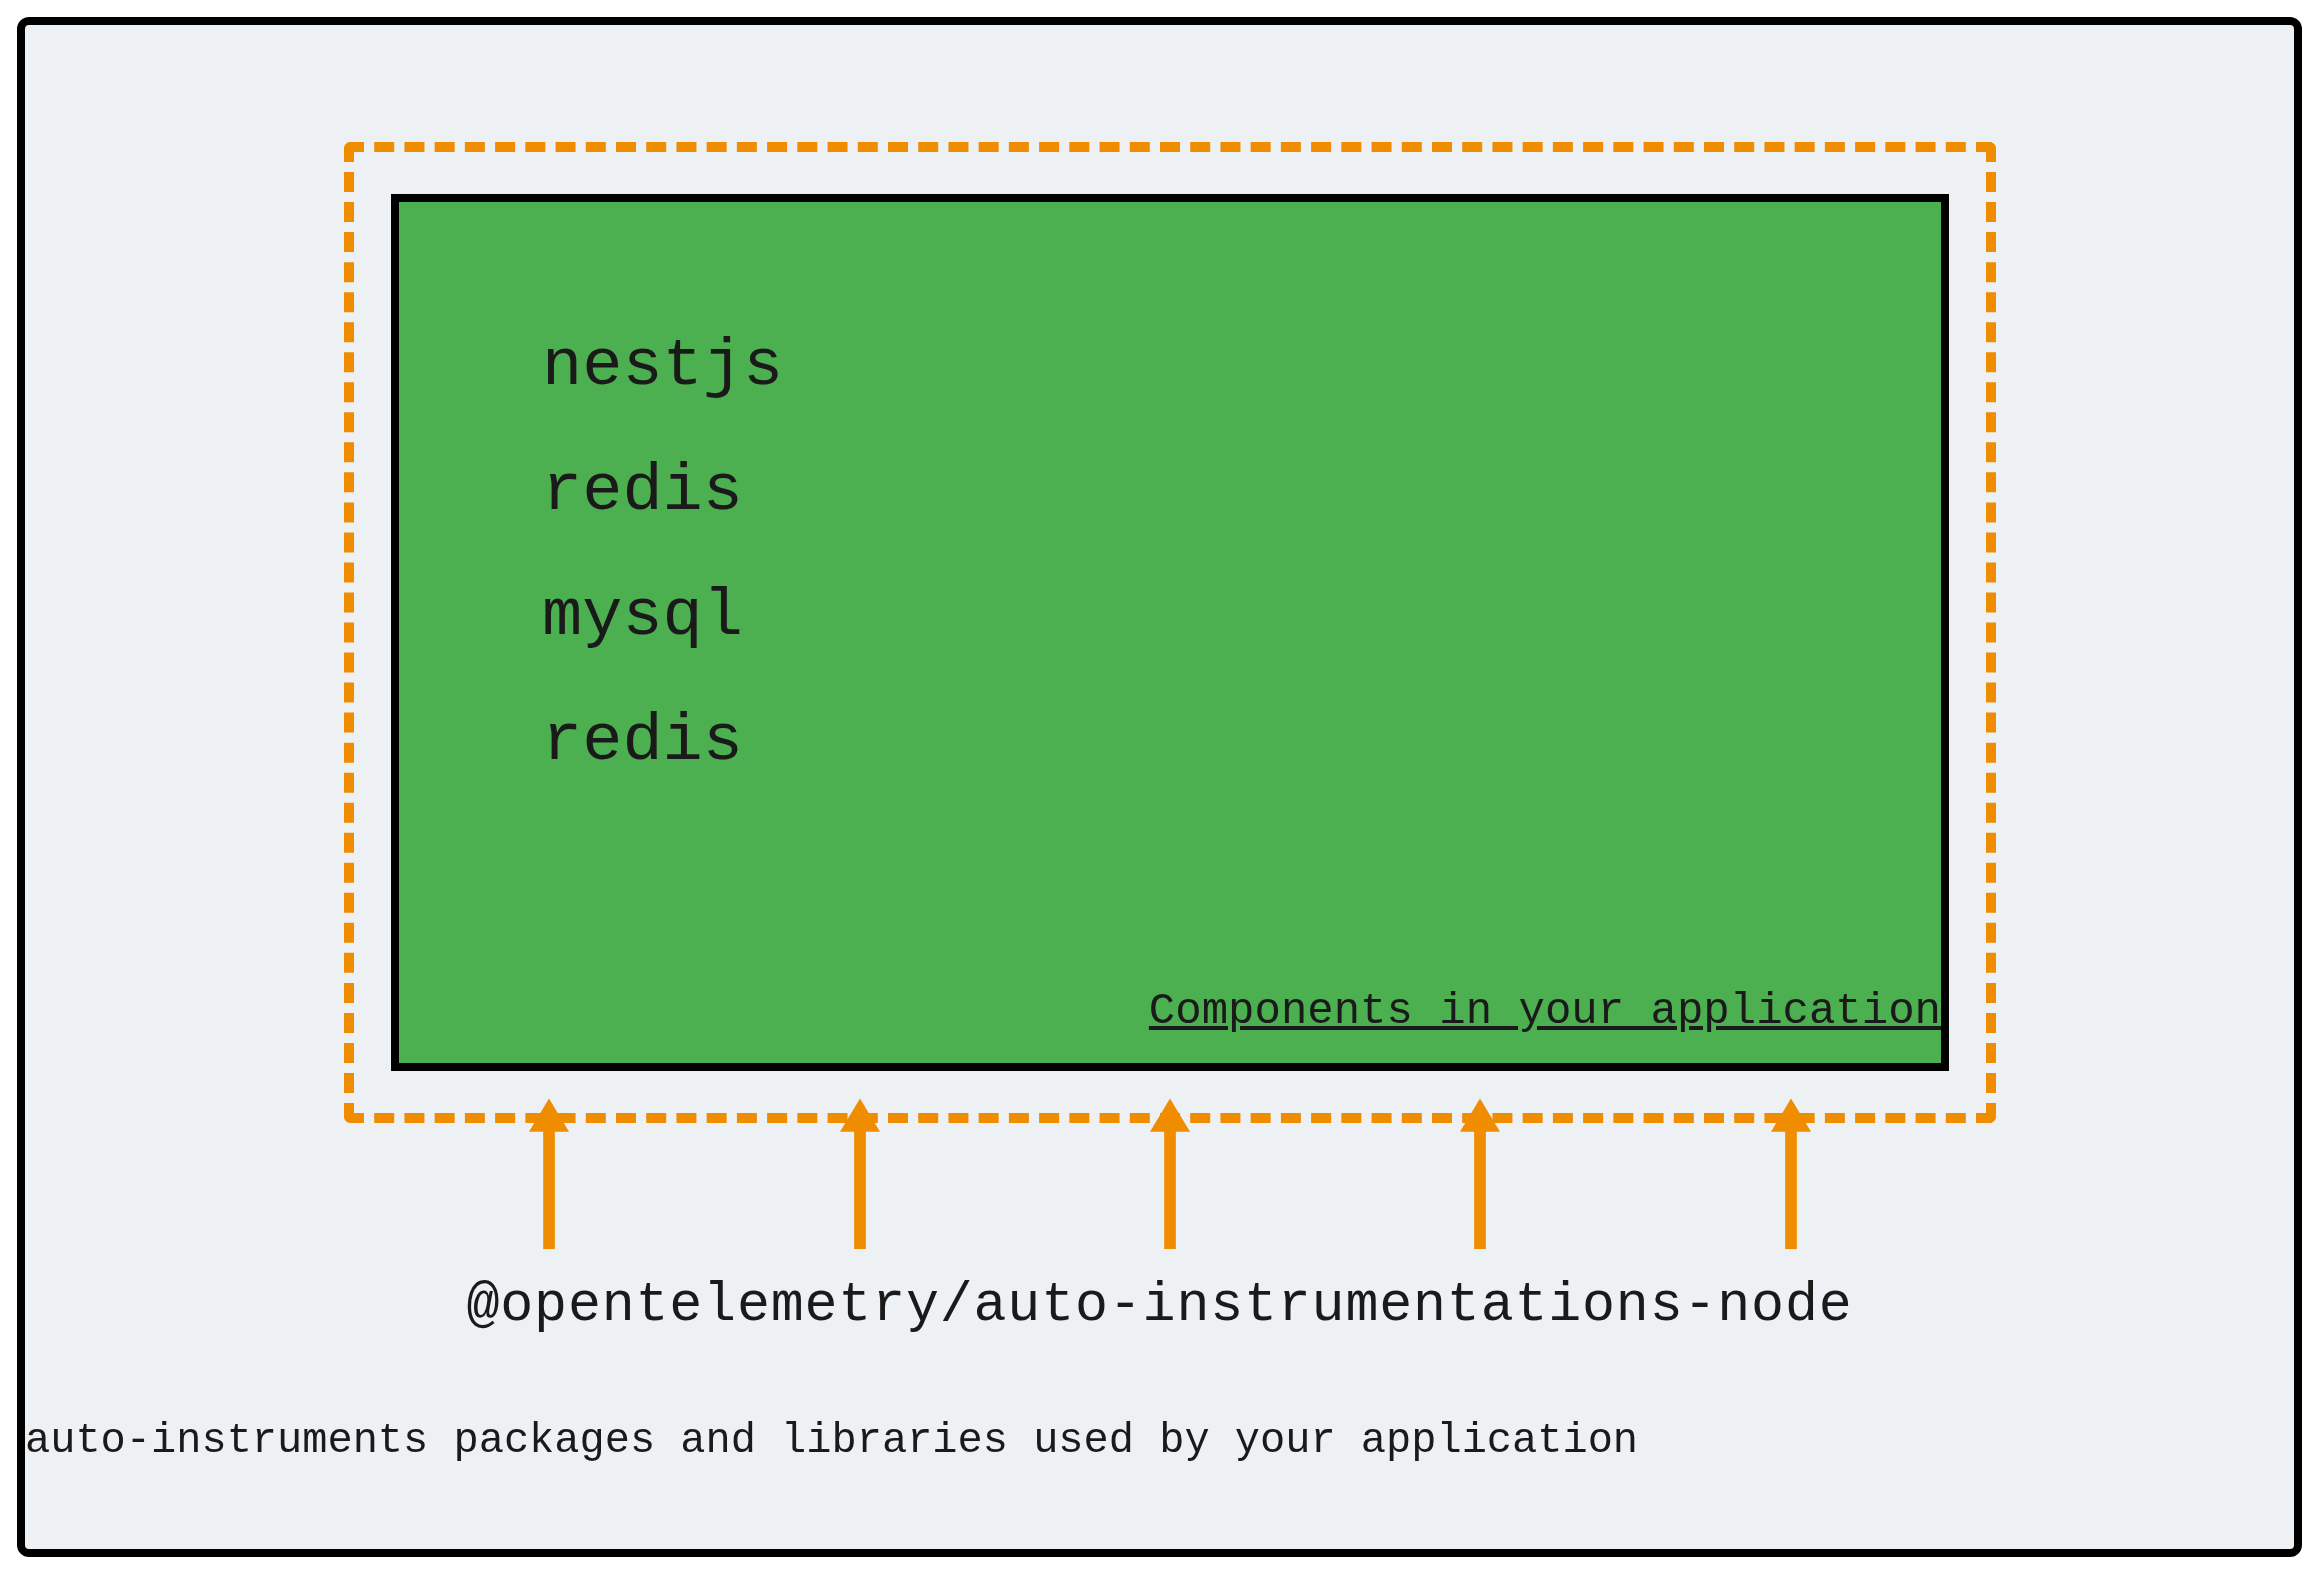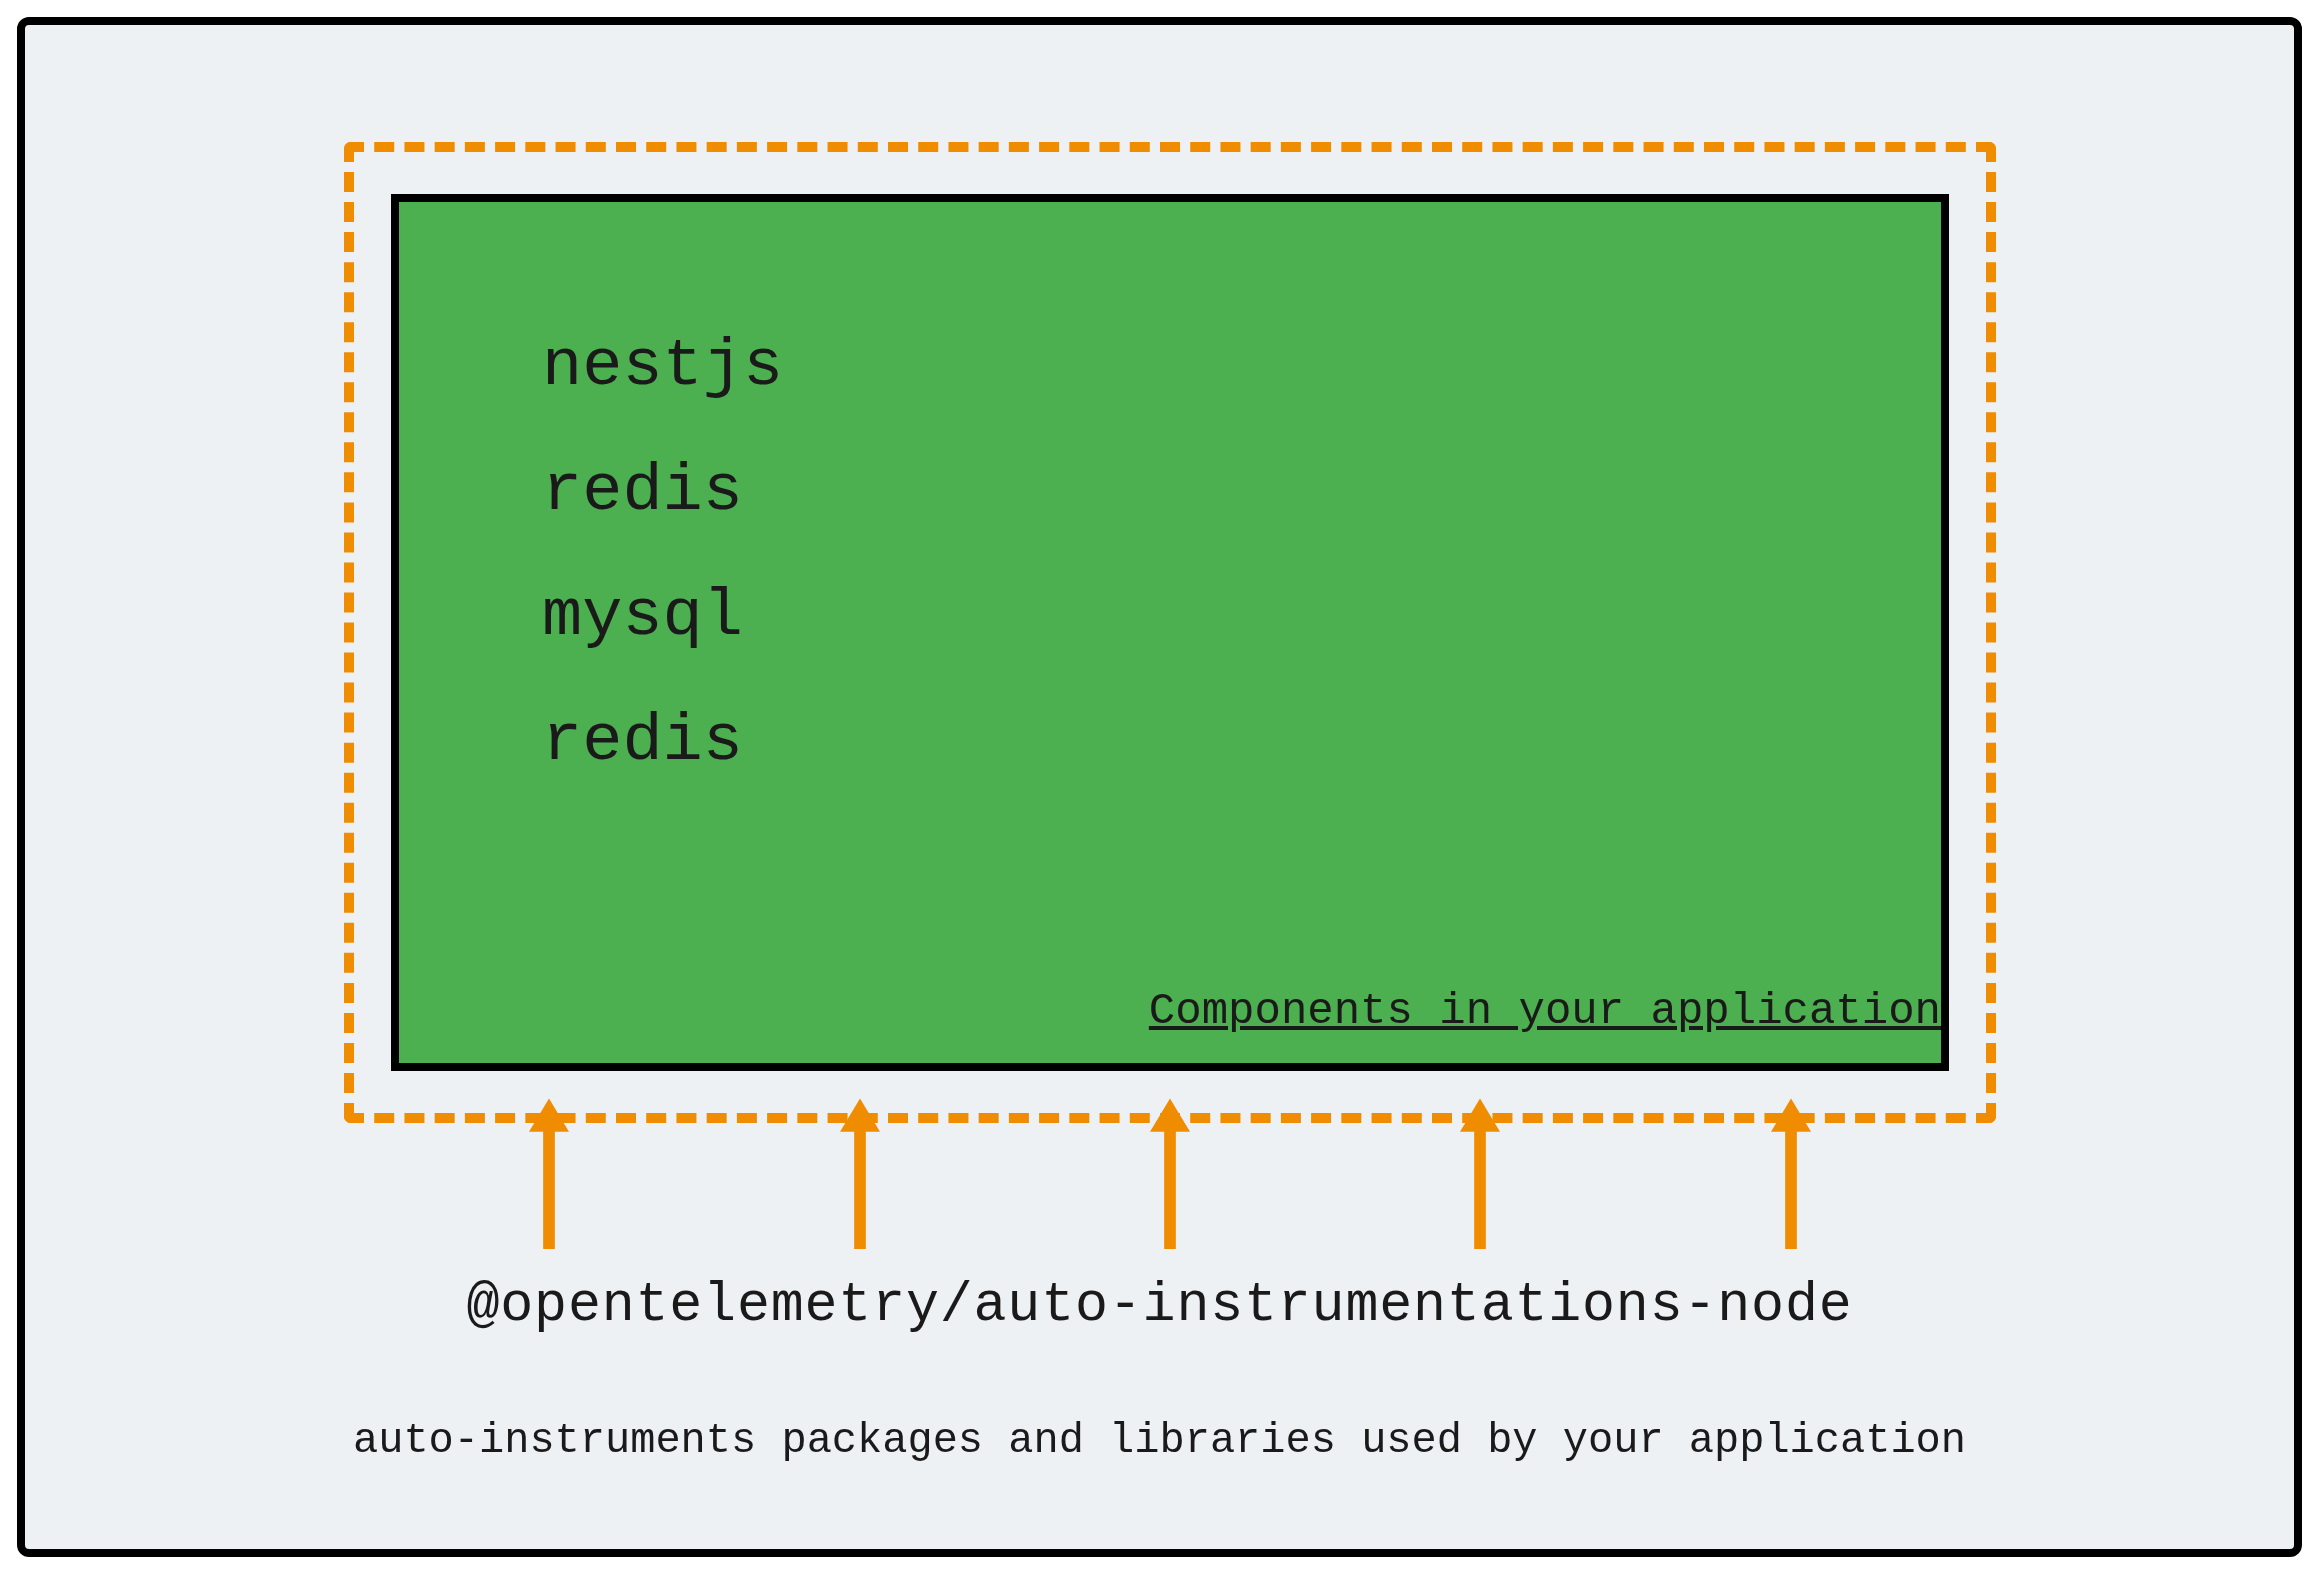--- a/index.html
+++ b/index.html
@@ -104,21 +104,21 @@
     font-size: 55px;
     font-weight: 500;
     letter-spacing: 0.8px;
   }
 
   .package-subtitle {
     position: absolute;
     left: 0;
     right: 0;
     top: 1392px;
-    text-align: center;
+    text-align: left;
     font-size: 42px;
     font-weight: 500;
   }
 </style>
 </head>
 <body>
 
 <div class="canvas">
   <div class="outer-frame">
 

